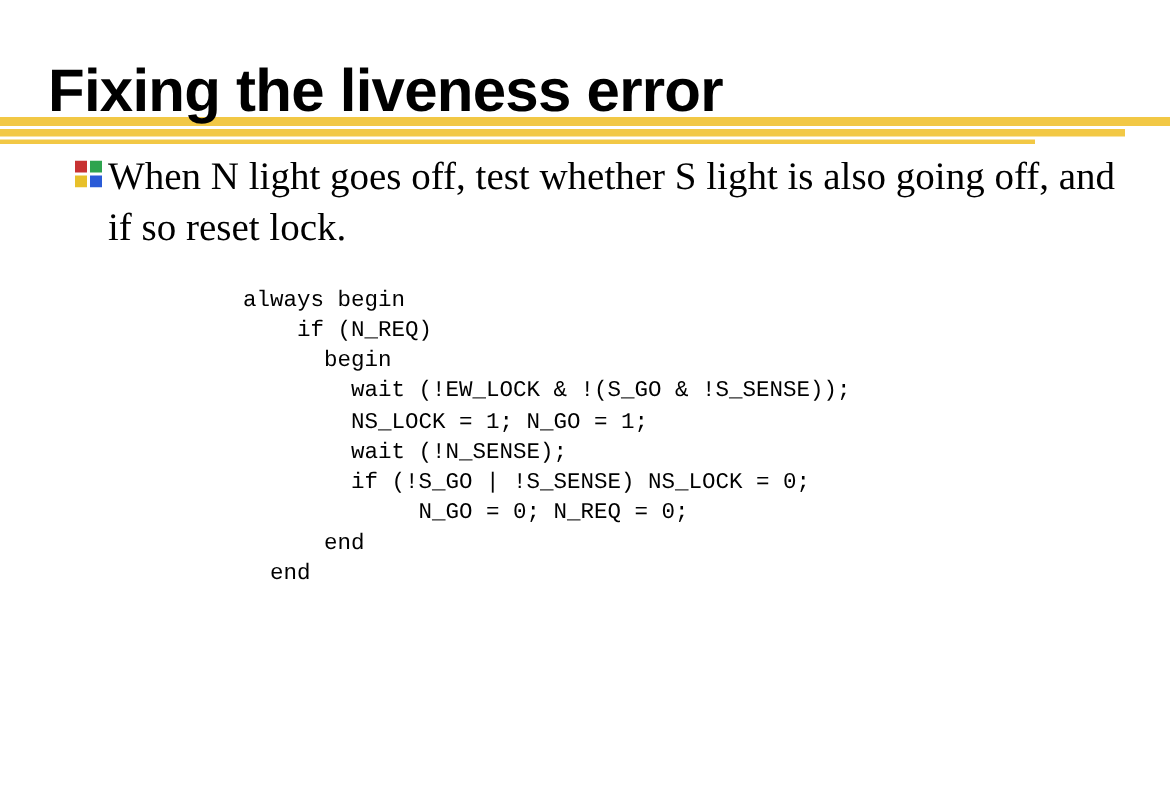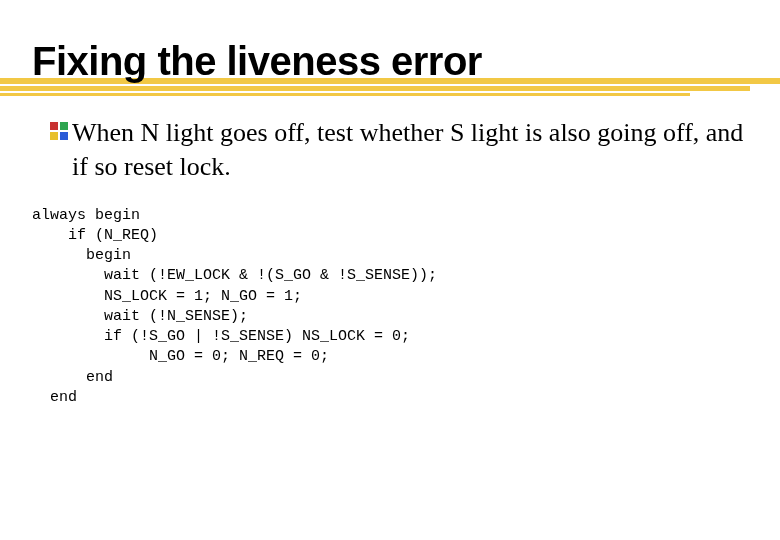--- a/index.html
+++ b/index.html
@@ -1,28 +1,28 @@
 <!DOCTYPE html>
 <html><head>
 <meta charset="utf-8">
 <style>
   * { margin: 0; padding: 0; box-sizing: border-box; }
   html, body { width: 780px; height: 540px; background: #fff; font-family: Arial, Helvetica, sans-serif; color: #000; }
   .slide { width: 780px; height: 540px; padding: 40px 32px 20px 32px; position: relative; }
-  .title-block { position: relative; margin-bottom: 34px; }
+  .title-block { position: relative; margin-bottom: 19px; }
   .title { font-size: 40px; font-weight: 900; font-family: "Arial Black", Arial, sans-serif; letter-spacing: -0.5px; line-height: 1.05; position: relative; z-index: 2; }
   .underline-wrap { position: absolute; left: -32px; right: -32px; top: 38px; height: 18px; z-index: 1; }
   .stripe { position: absolute; height: 6px; background: #f2c845; }
   .stripe.s1 { left: 0; right: 0; top: 0; }
   .stripe.s2 { left: 0; right: 30px; top: 8px; height: 5px; }
   .stripe.s3 { left: 0; right: 90px; top: 15px; height: 3px; }
   .bullet-row { display: flex; align-items: flex-start; margin: 14px 0 22px 18px; }
   .bullet-icon { flex: 0 0 auto; width: 18px; height: 18px; margin-top: 6px; margin-right: 4px; }
   .bullet-text { font-size: 26px; line-height: 1.3; font-family: Liberation Serif, serif; }
-  .code-block { white-space: pre; font-family: "Courier New", Courier, monospace; font-size: 15px; line-height: 1.35; }
+  .code-block { white-space: pre; font-family: "Courier New", Courier, monospace; font-size: 15px; line-height: 1.35; margin-left: 130px; }
 </style>
 </head>
 <body>
 
 <div class="slide">
 
   <div class="title-block">
     <div class="underline-wrap">
       <div class="stripe s1"></div>
       <div class="stripe s2"></div>

